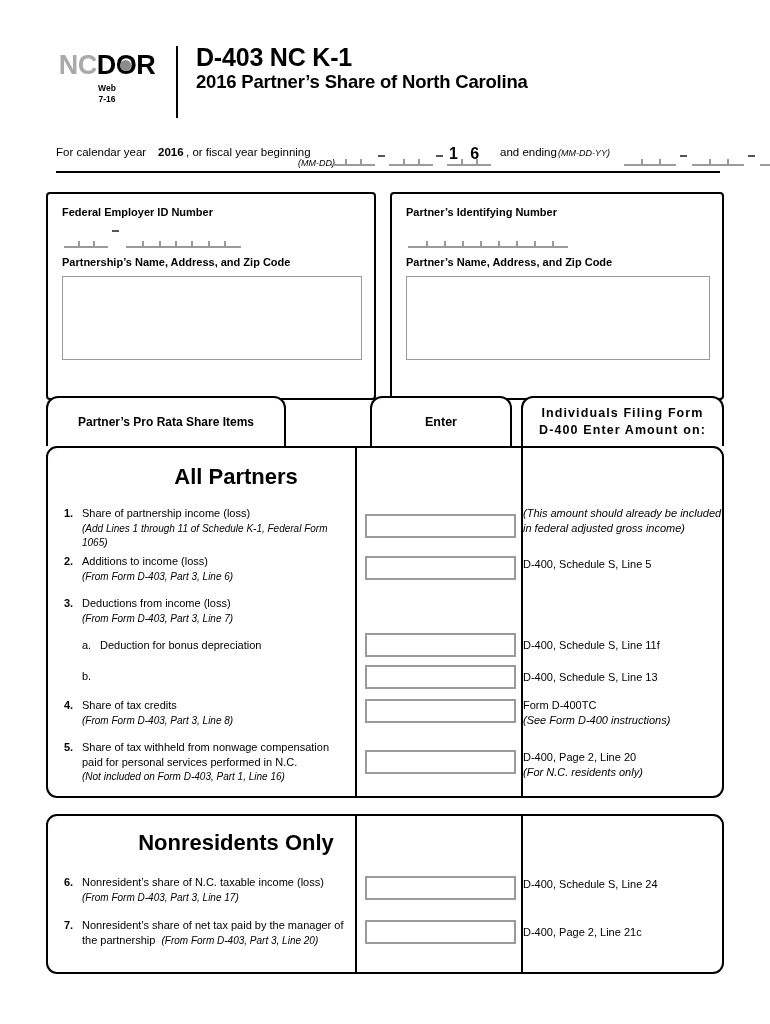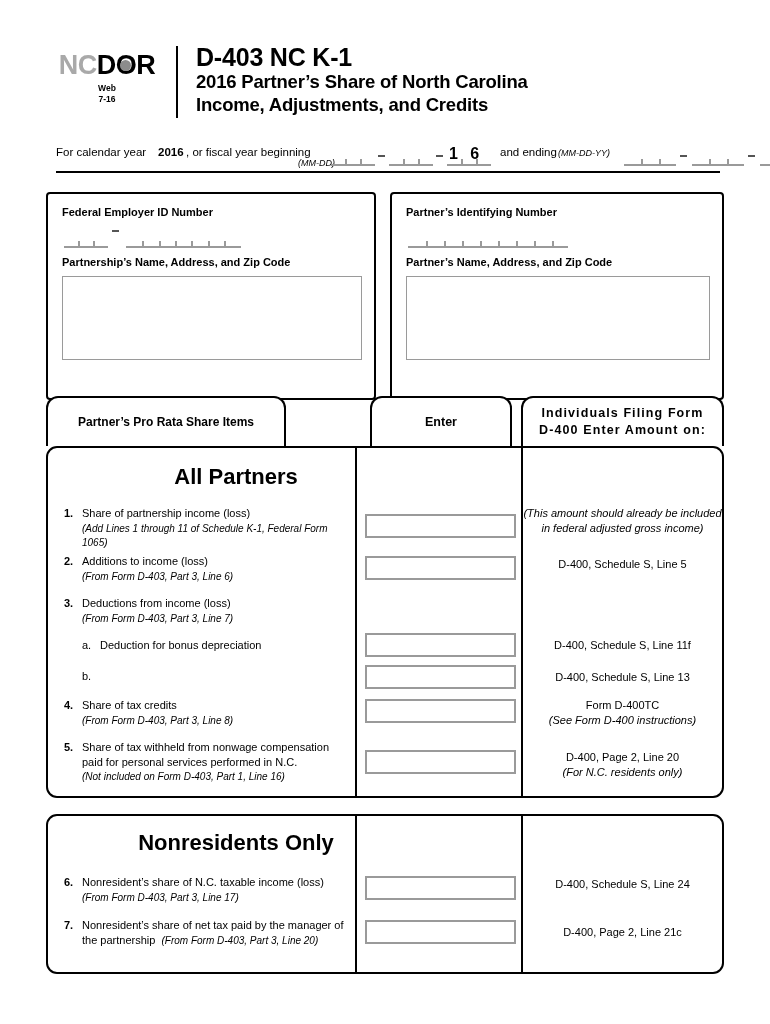--- a/index.html
+++ b/index.html
@@ -268,42 +268,41 @@
     height: 24px;
     border: 2px solid #9a9a9a;
     box-sizing: border-box;
     background: #fff;
   }
 
   .ref {
     position: absolute;
     left: 523px;
     width: 199px;
-    text-align: center;
+    text-align: left;
     font-size: 11px;
     line-height: 1.35;
   }
   .ref em { font-style: italic; }
 </style>
 </head>
 <body>
 
 <div class="header">
   <div class="logo-block">
     <div class="logo-word"><span class="logo-nc">NC</span><span class="logo-d">D</span><span class="logo-o"><span>O</span><span class="dot"></span></span><span class="logo-r">R</span></div>
     <div class="logo-sub">
       <div>Web</div>
       <div>7-16</div>
     </div>
   </div>
   <div class="header-divider"></div>
   <div class="title-block">
     <div class="title-main">D-403 NC K-1</div>
     <div class="title-sub">2016 Partner’s Share of North Carolina</div>
-    <div class="title-sub">Income, Adjustments, and Credits</div>
   </div>
 </div>
 
 <div class="yearline">
   <span class="txt" style="left:0;">For calendar year</span>
   <span class="txt" style="left:102px; font-weight:bold;">2016</span>
   <span class="txt" style="left:130px;">, or fiscal year beginning</span>
   <span class="txt ital" style="left:233px; top:16px;margin-left:9px;">(MM-DD)</span>
 
   <span class="comb" style="left:275px; top:6px; width:44px;">

